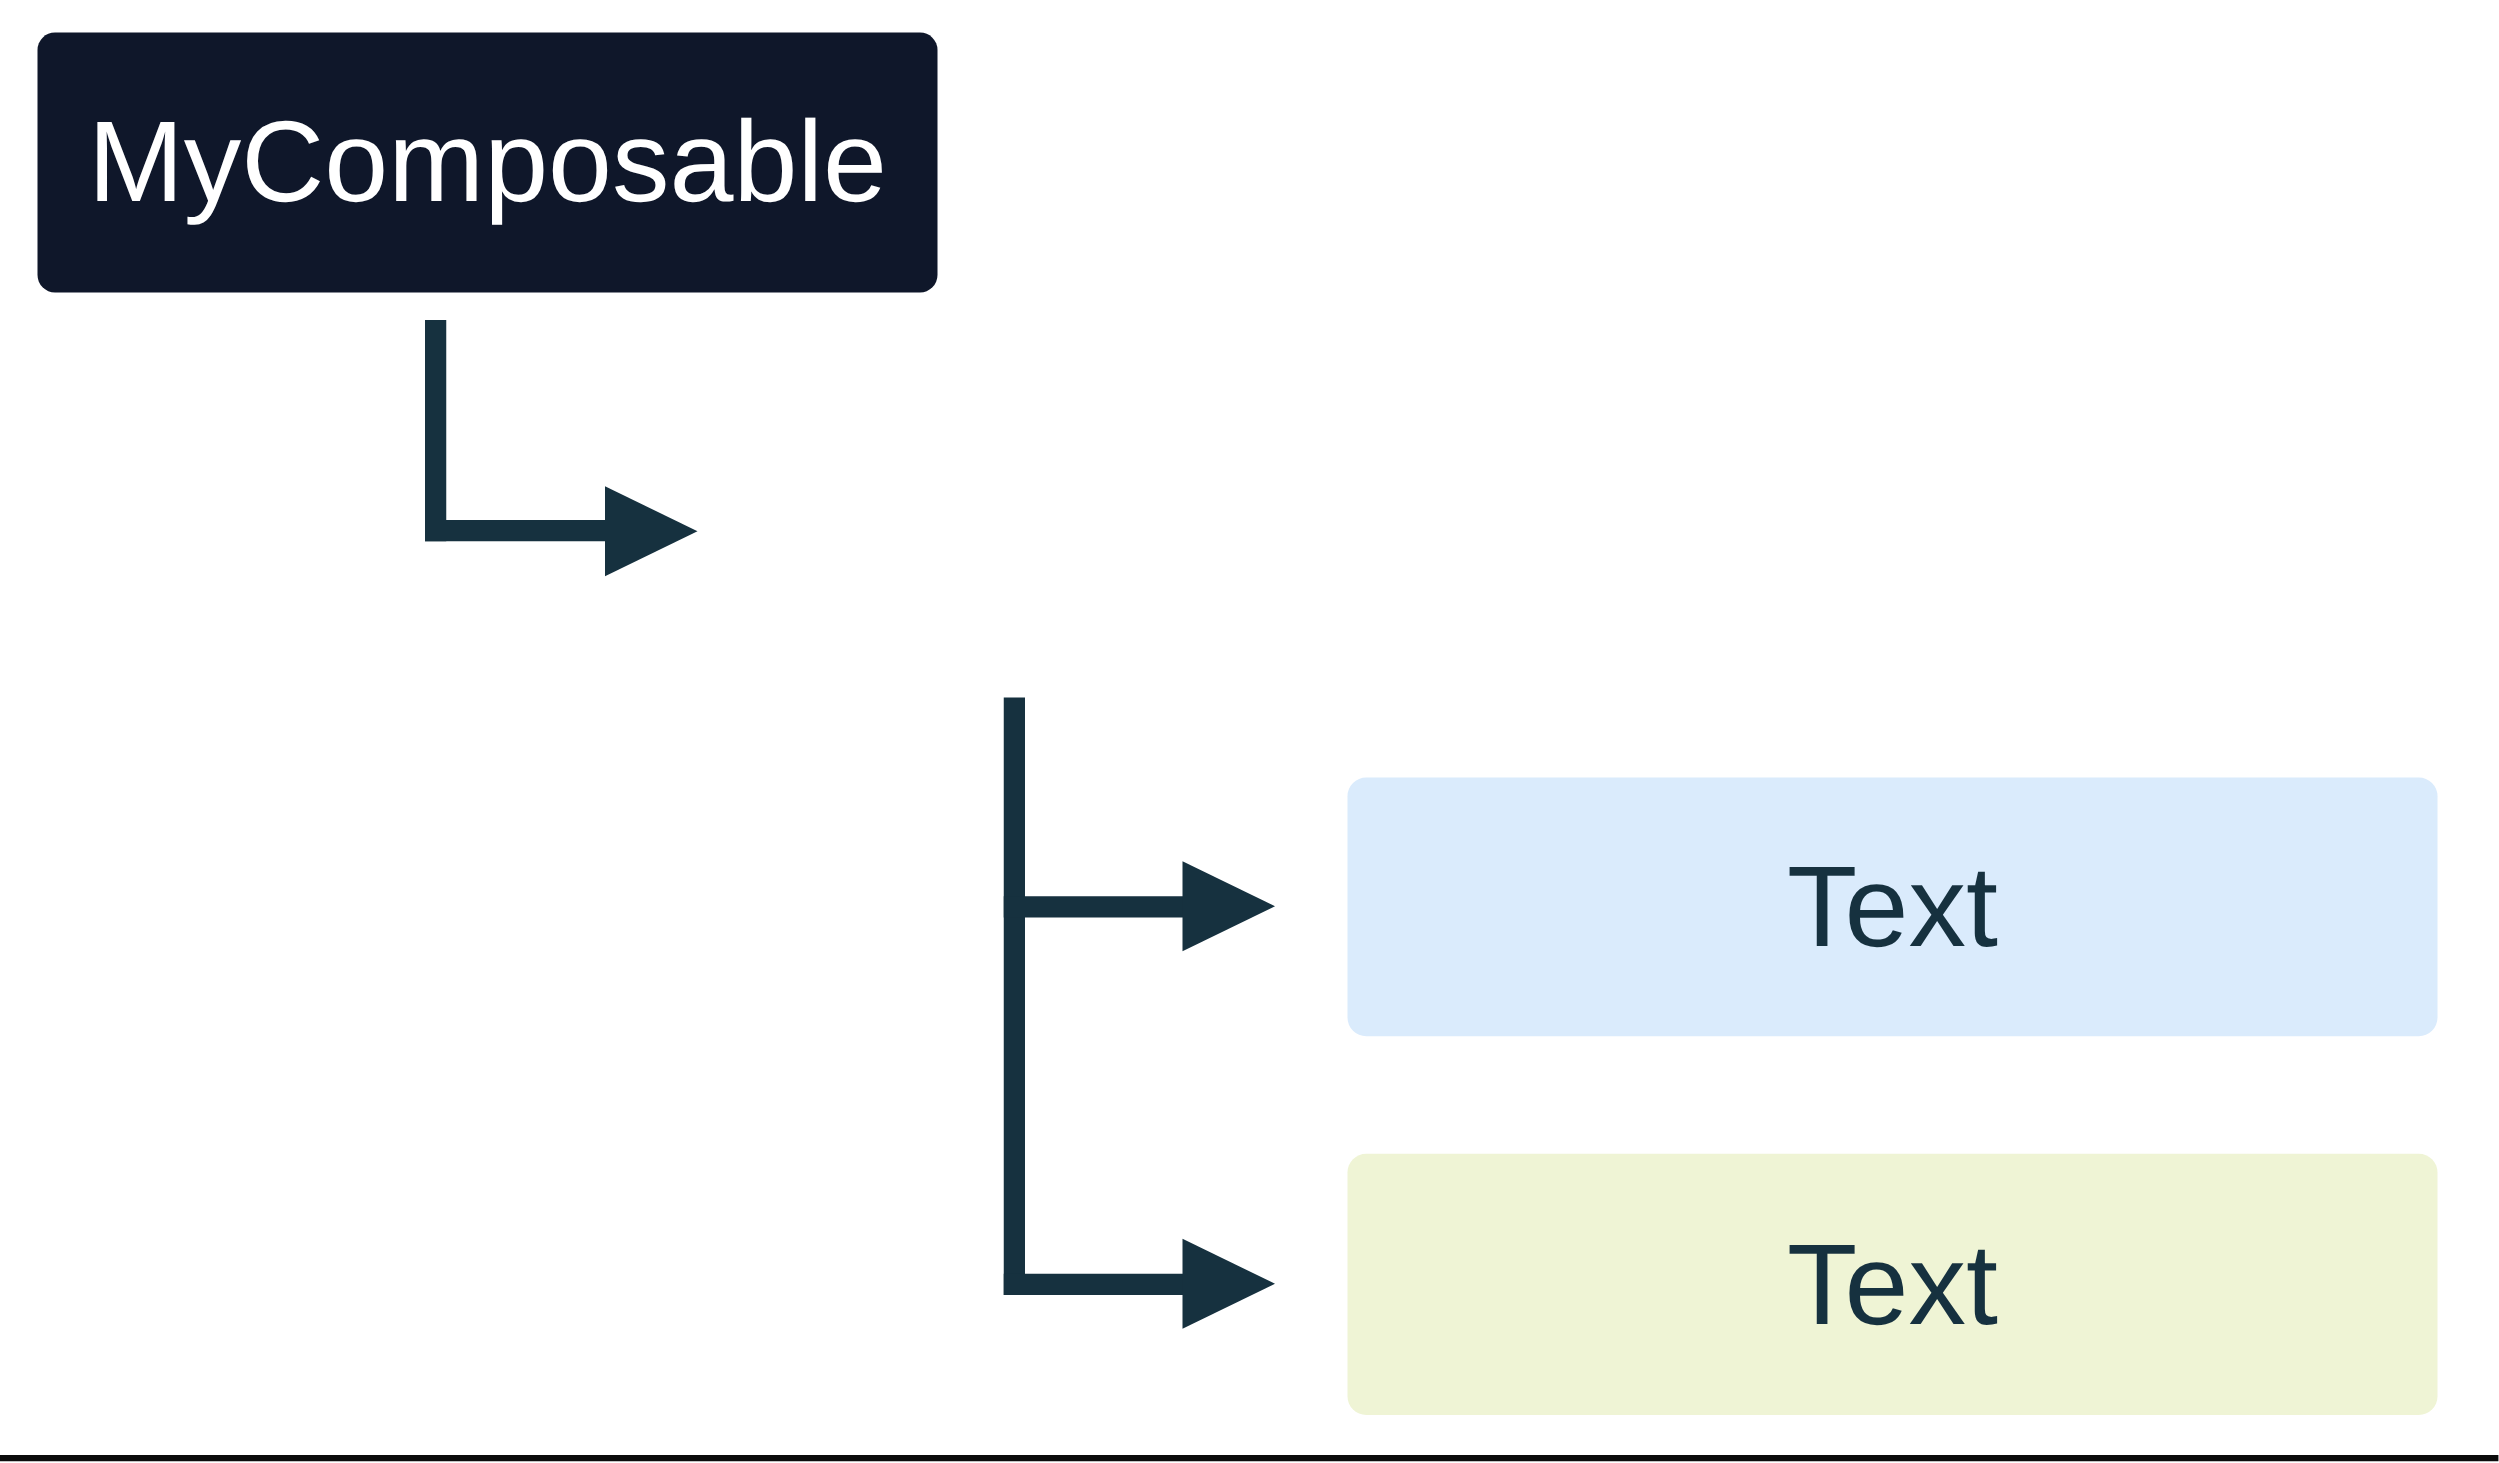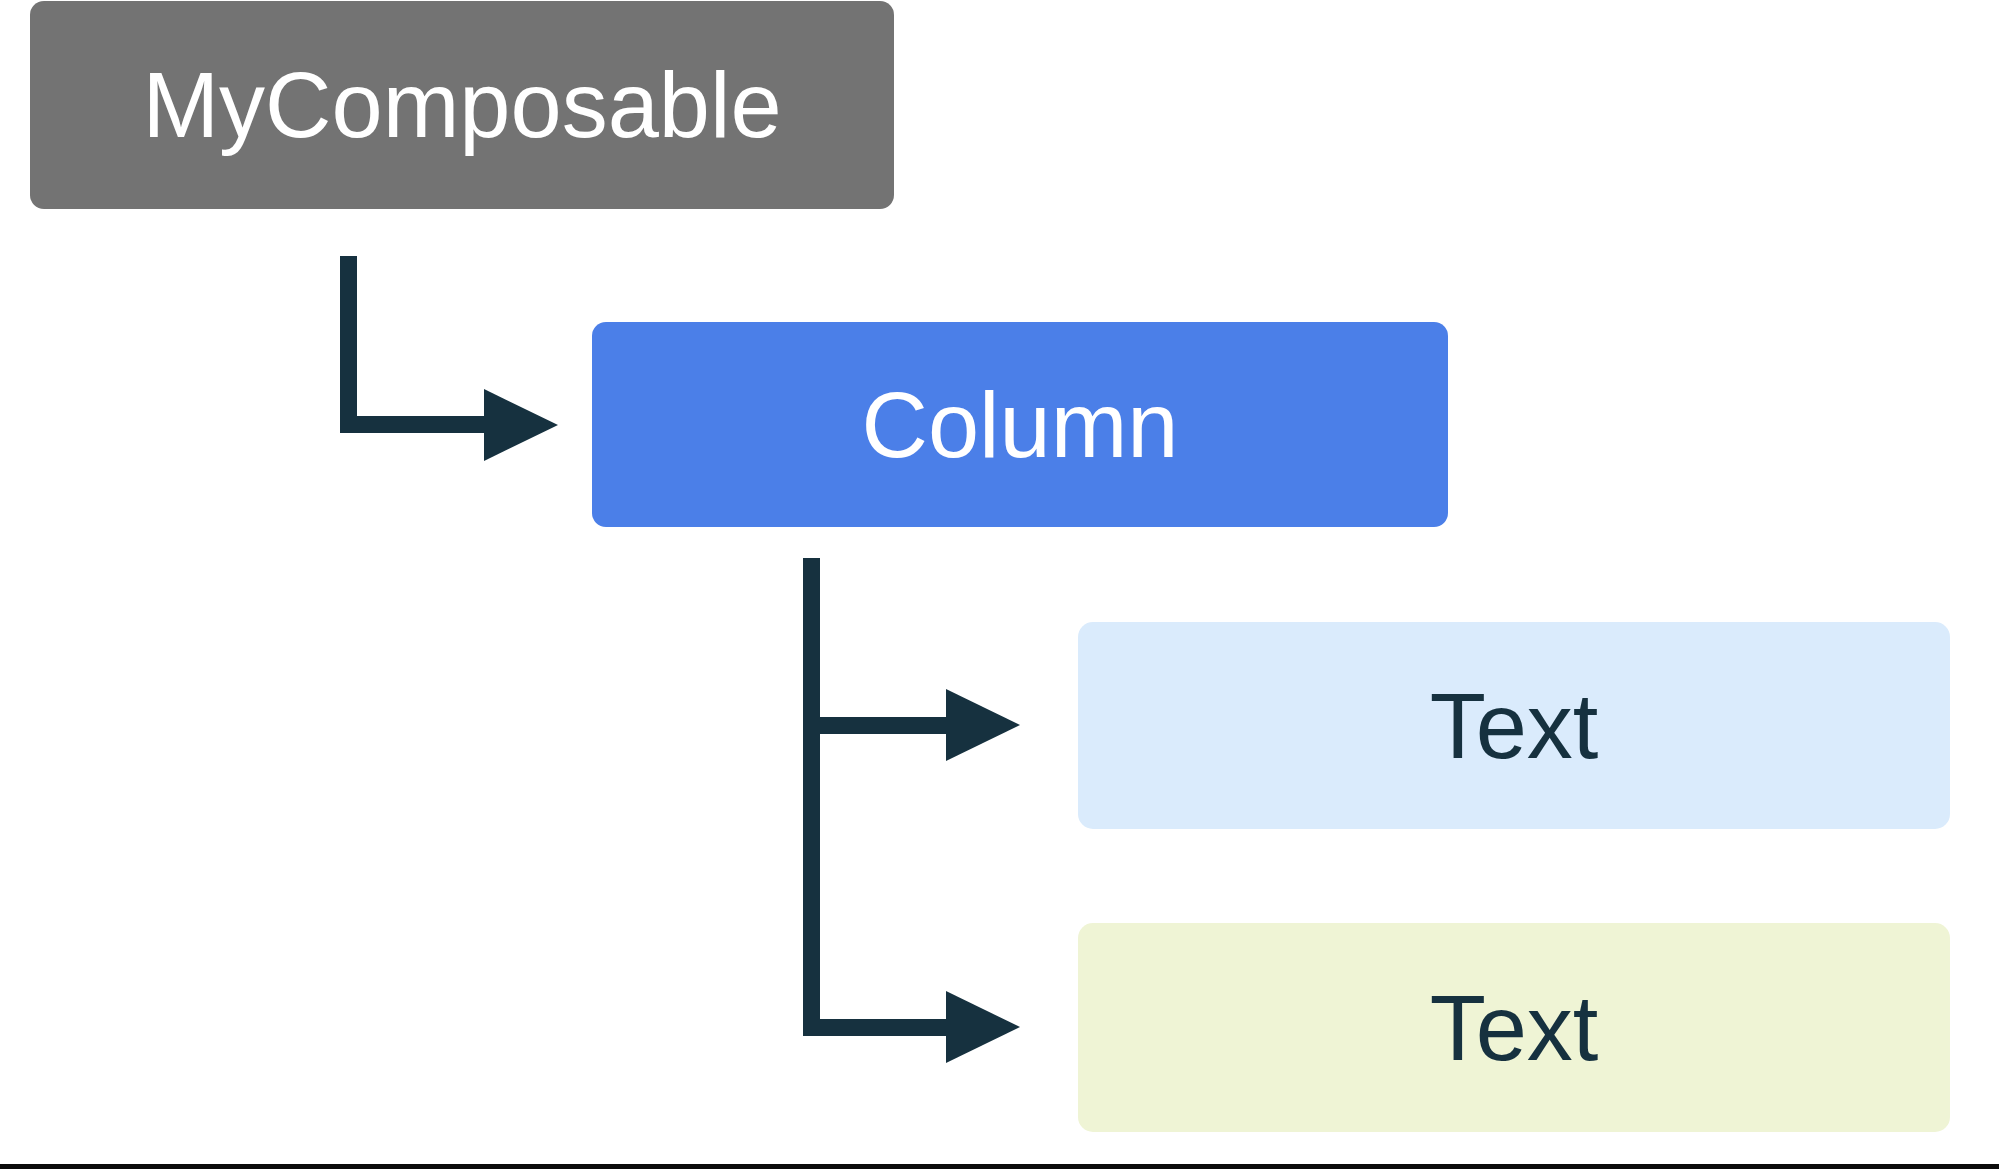--- a/index.html
+++ b/index.html
@@ -20,23 +20,23 @@
     display: flex;
     align-items: center;
     justify-content: center;
     border-radius: 14px;
     font-size: 92px;
     font-weight: 400;
     line-height: 1;
     white-space: nowrap;
   }
   .node-root {
-    left: 30px; top: 1px;
-    width: 864px; height: 208px;
-    background: #737373;
+    left: 30px; top: 26px;
+    width: 720px; height: 208px;
+    background: #0f172a;
     color: #ffffff;
   }
   .node-column {
     left: 592px; top: 322px;
     width: 856px; height: 205px;
     background: #4B7FE8;
     color: #ffffff;
   }
   .node-text1 {
     left: 1078px; top: 622px;
@@ -82,23 +82,20 @@
 </style>
 </head>
 <body>
 
 <div class="canvas">
 
   <div class="node node-root">
     <span>MyComposable</span>
   </div>
 
-  <div class="node node-column">
-    <span>Column</span>
-  </div>
 
   <div class="node node-text1">
     <span>Text</span>
   </div>
 
   <div class="node node-text2">
     <span>Text</span>
   </div>
 
   <div class="bar c1-v"></div>

